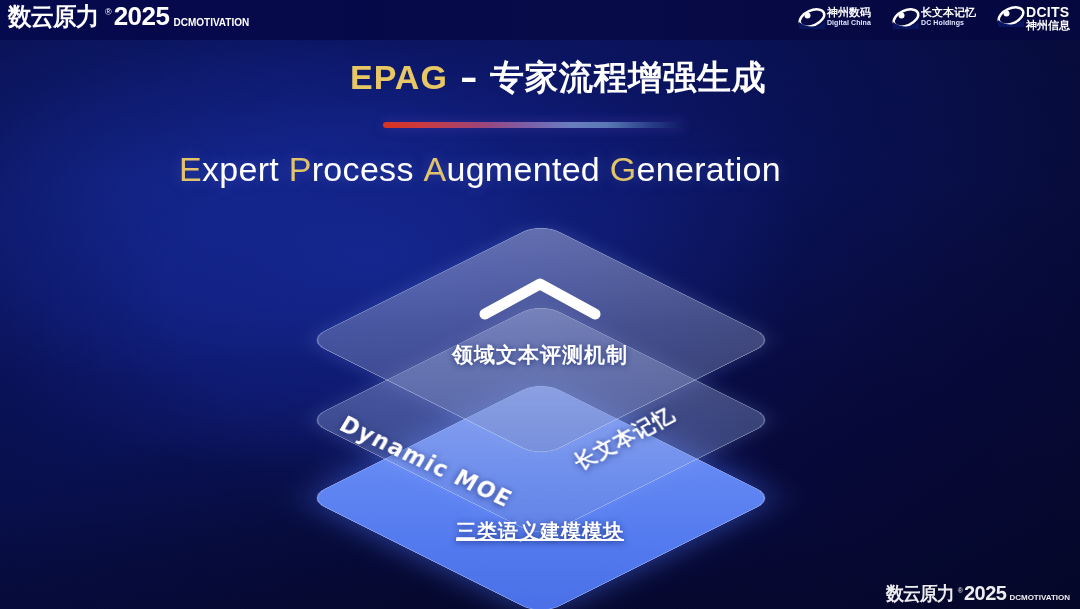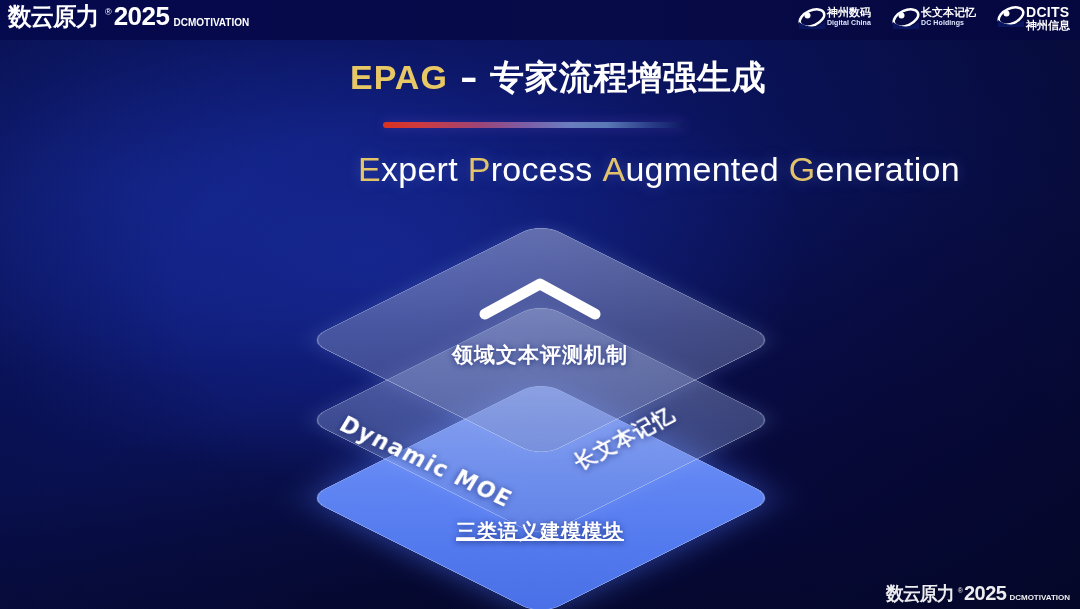--- a/index.html
+++ b/index.html
@@ -211,21 +211,21 @@
       rgba(20,30,90,0.15) 100%);
     box-shadow: 0 0 12px rgba(120,80,200,0.35);
   }
 
   
   .subtitle {
     position: absolute;
     left: 0;
     top: 150px;
     width: 960px;
-    text-align: right;
+    text-align: center;
     font-size: 34px;
     font-weight: 400;
     color: #ffffff;
     white-space: nowrap;
     font-family: "Liberation Sans", sans-serif;
     letter-spacing: 0.3px;
     text-shadow: 0 0 14px rgba(120,150,255,0.35);
   }
   .subtitle .cap {
     color: #e3c46b;

